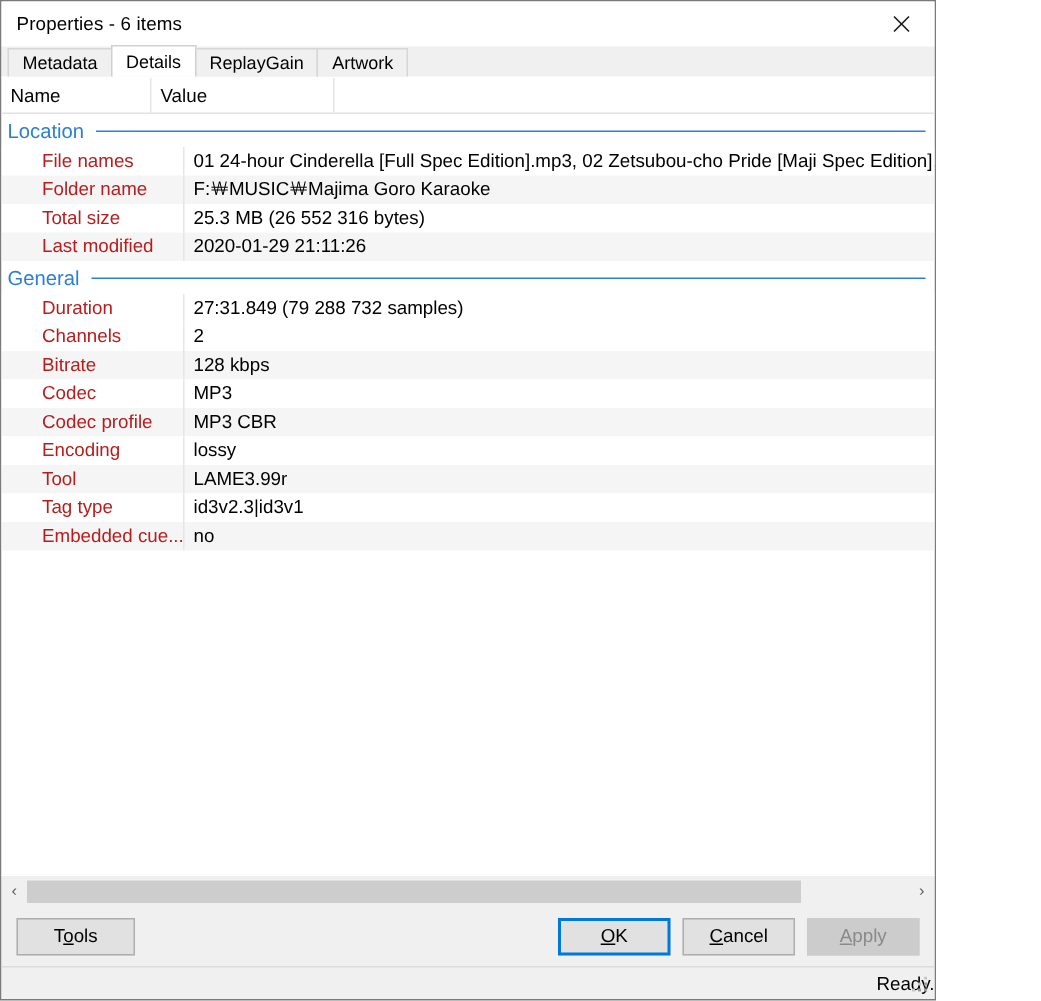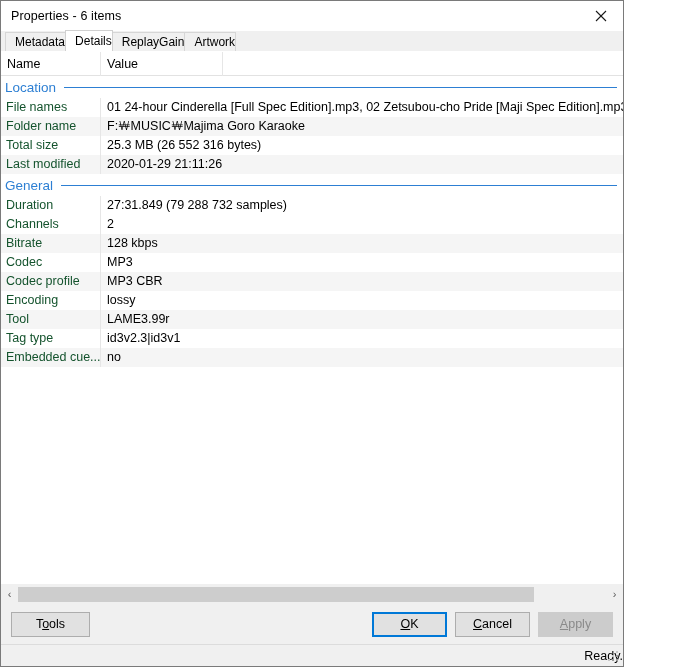--- a/index.html
+++ b/index.html
@@ -61,21 +61,21 @@
     background: #f0f0f0;
     display: flex;
     align-items: flex-end;
     padding-left: 4px;
     box-sizing: border-box;
     position: relative;
     border-bottom: 1px solid #ffffff;
   }
   .tab {
     font-size: 12px;
-    padding: 2px 0 3px 9px;
+    padding: 2px 9px 3px 9px;
     box-sizing: border-box;
     background: #f0f0f0;
     border: 1px solid #d6d6d6;
     border-bottom: none;
     margin-right: -1px;
     height: 19px;
     line-height: 14px;
     color: #000000;
     cursor: default;
     position: relative;
@@ -149,26 +149,27 @@
     background: #ffffff;
     overflow: hidden;
   }
   .row.alt { background: #f5f5f5; }
   .cell-name {
     width: 100px;
     min-width: 100px;
     box-sizing: border-box;
     padding-left: 5px;
     font-size: 12.5px;
-    color: #14532d;
+    color: #b91c1c;
     border-right: 1px solid #e6e6e6;
     height: 19px;
     line-height: 19px;
     white-space: nowrap;
     overflow: hidden;
+    margin-left: 22px;
   }
   .cell-value {
     flex: 1 1 auto;
     box-sizing: border-box;
     padding-left: 6px;
     font-size: 12.5px;
     color: #000000;
     height: 19px;
     line-height: 19px;
     white-space: nowrap;

